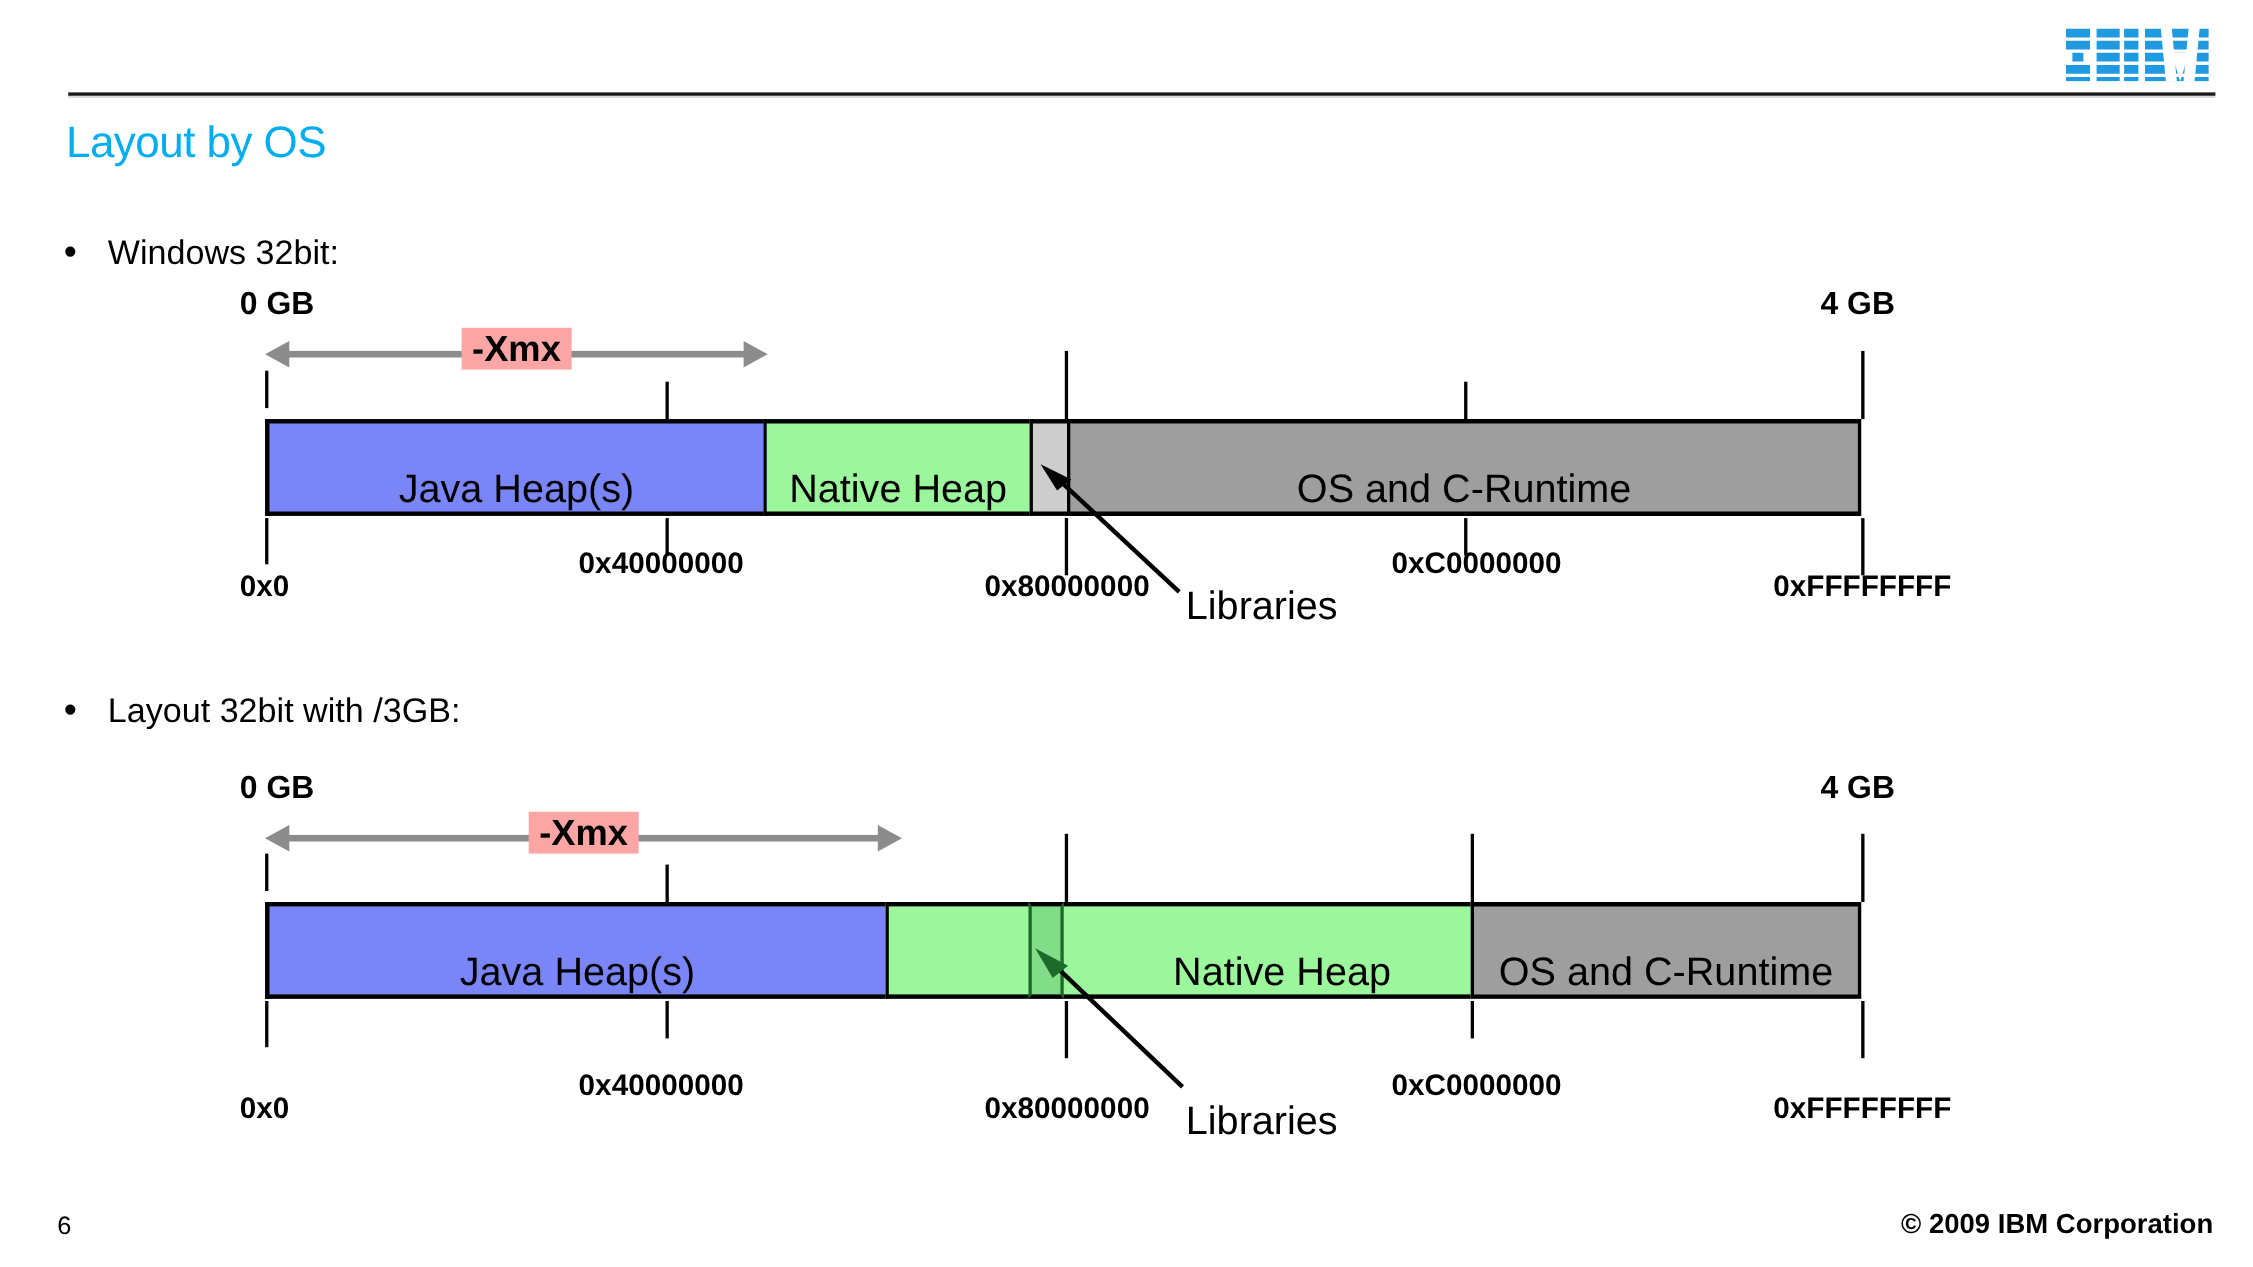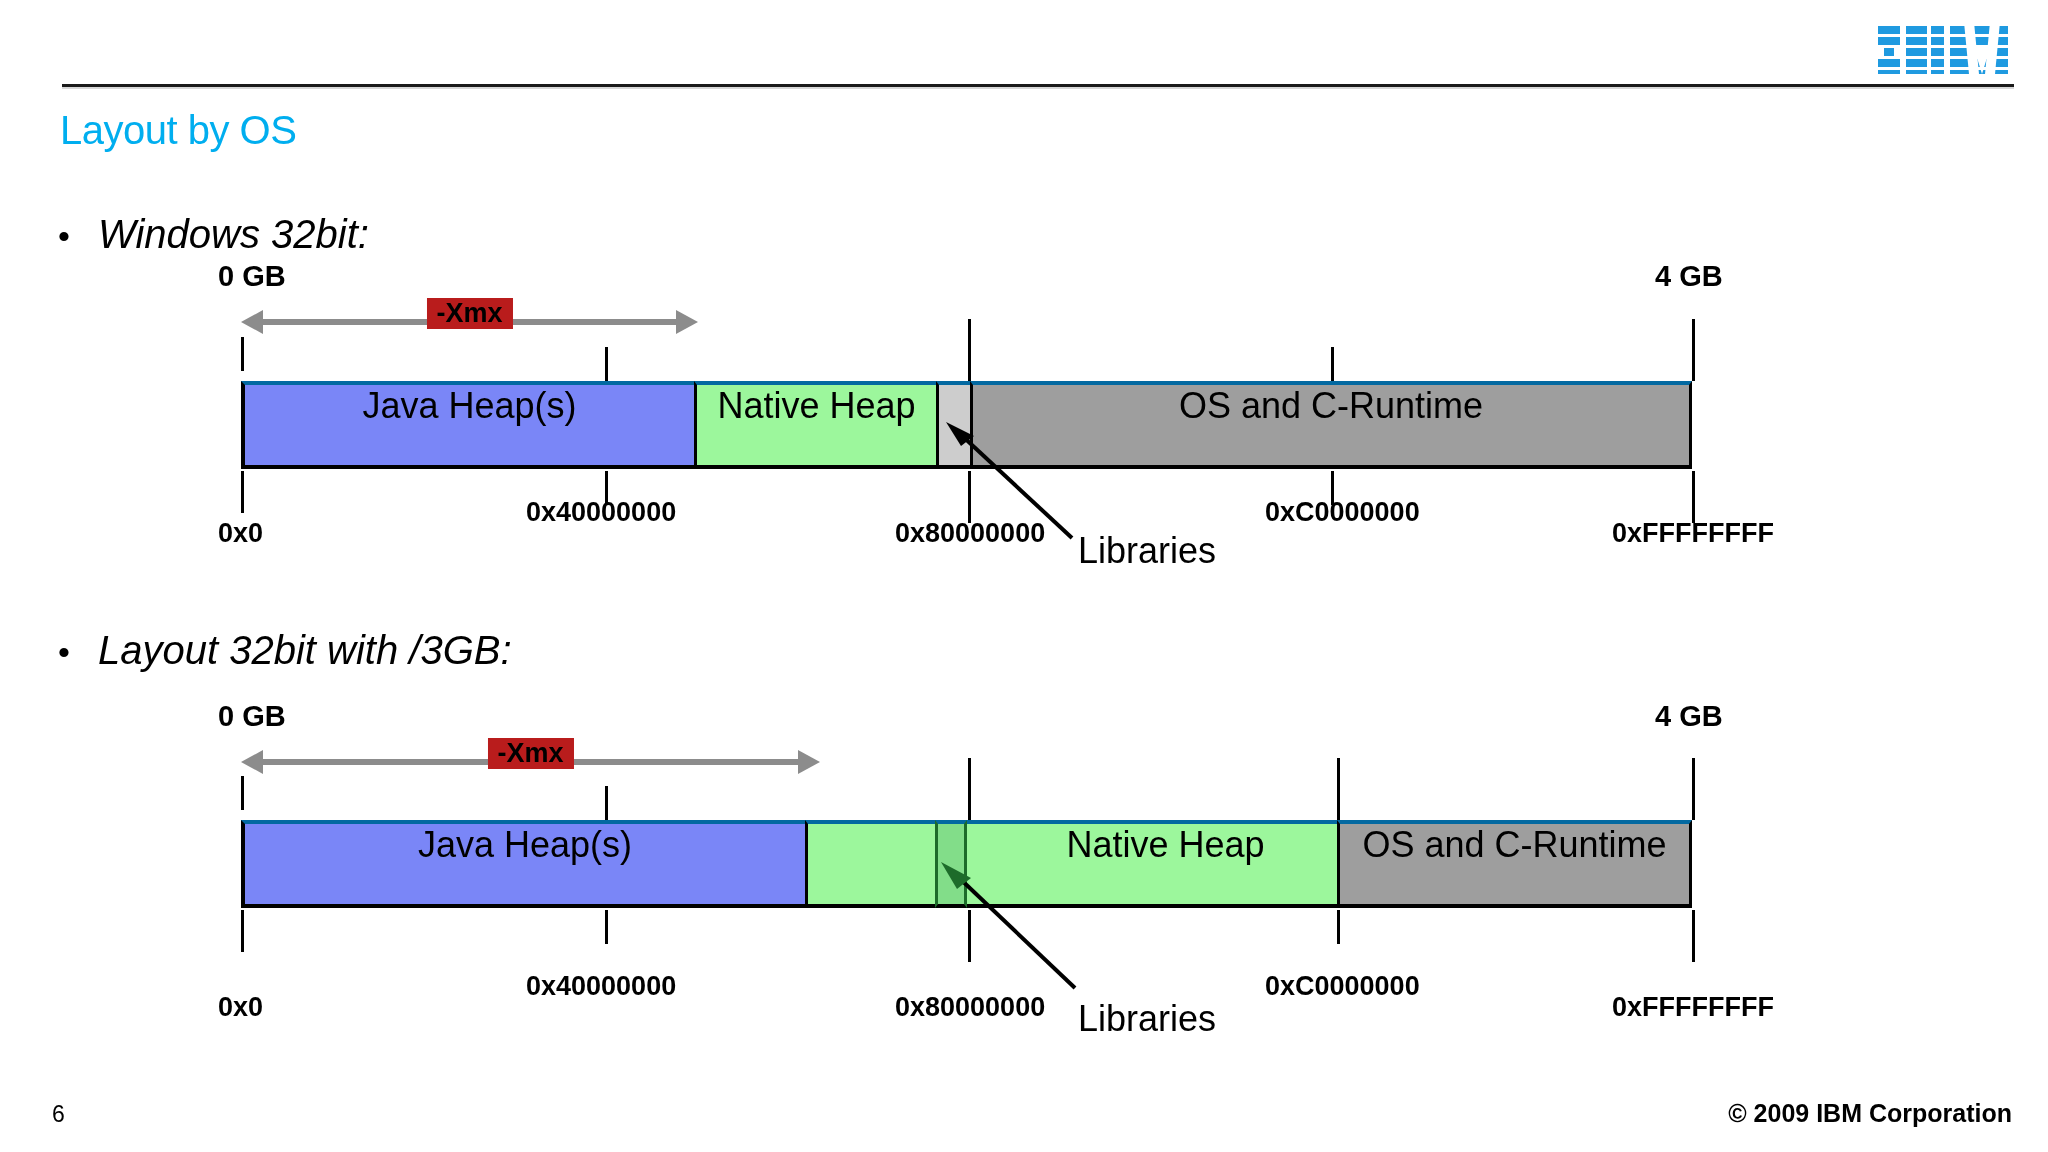--- a/index.html
+++ b/index.html
@@ -50,46 +50,45 @@
     white-space: nowrap;
   }
   .bullet-dot {
     font-size: 34px;
     color: #000;
     line-height: 1;
     width: 40px;
     display: inline-block;
   }
   .bullet-text {
-    font-size: 40px;
-    color: #000;
-    font-style: italic;
+    font-size: 31px;
+    color: #000;
   }
   #bullet-1 { left: 58px; top: 212px; }
   #bullet-2 { left: 58px; top: 628px; }
 
   
   .diagram {
     position: absolute;
     left: 0;
     top: 0;
     width: 1684px;
     height: 300px;
   }
   #diagram-1 { top: 290px; }
   #diagram-2 { top: 728px; }
 
   .mem-bar {
     position: absolute;
     height: 88px;
     box-sizing: border-box;
-    border-top: 4px solid #0369a1;
+    border-top: 4px solid #000000;
     border-bottom: 4px solid #000;
     display: flex;
-    align-items: flex-start;
+    align-items: flex-end;
     justify-content: center;
   }
   .seg-label {
     font-size: 36px;
     color: #000;
     white-space: nowrap;
   }
 
   
   .tick {
@@ -115,24 +114,24 @@
     top: 2px;
     width: 0; height: 0;
     border-top: 12px solid transparent;
     border-bottom: 12px solid transparent;
   }
   .xmx-head.left  { border-right: 22px solid #8c8c8c; left: 0; }
   .xmx-head.right { border-left: 22px solid #8c8c8c;  right: 0; }
   .xmx-label {
     position: absolute;
     top: -10px;
-    font-size: 27px;
+    font-size: 33px;
     font-weight: bold;
     color: #000;
-    background: #b91c1c;
+    background: #fca5a5;
     padding: 0 10px;
     white-space: nowrap;
   }
 
   
   .axis-label {
     position: absolute;
     font-size: 27px;
     font-weight: bold;
     color: #000;

